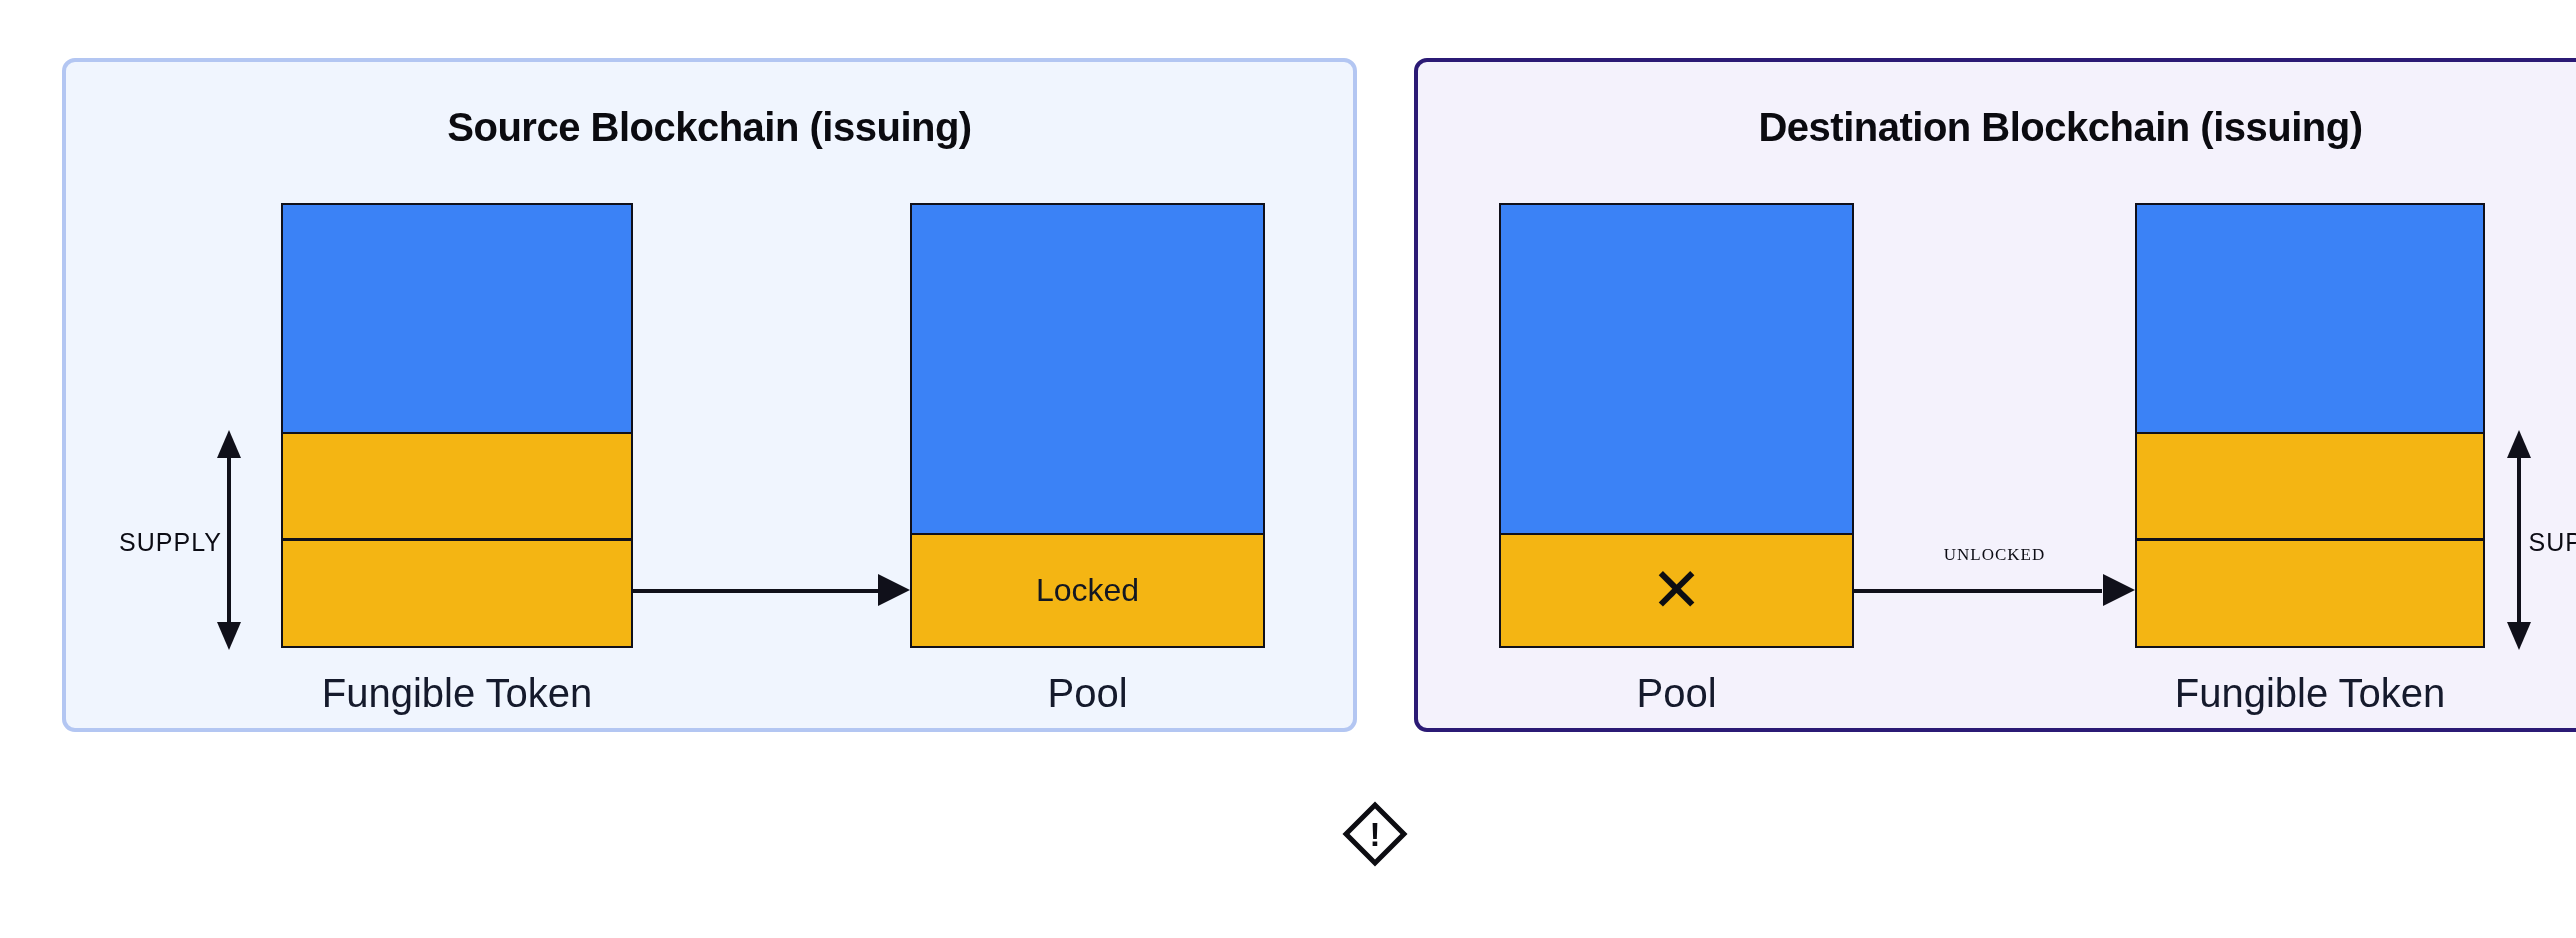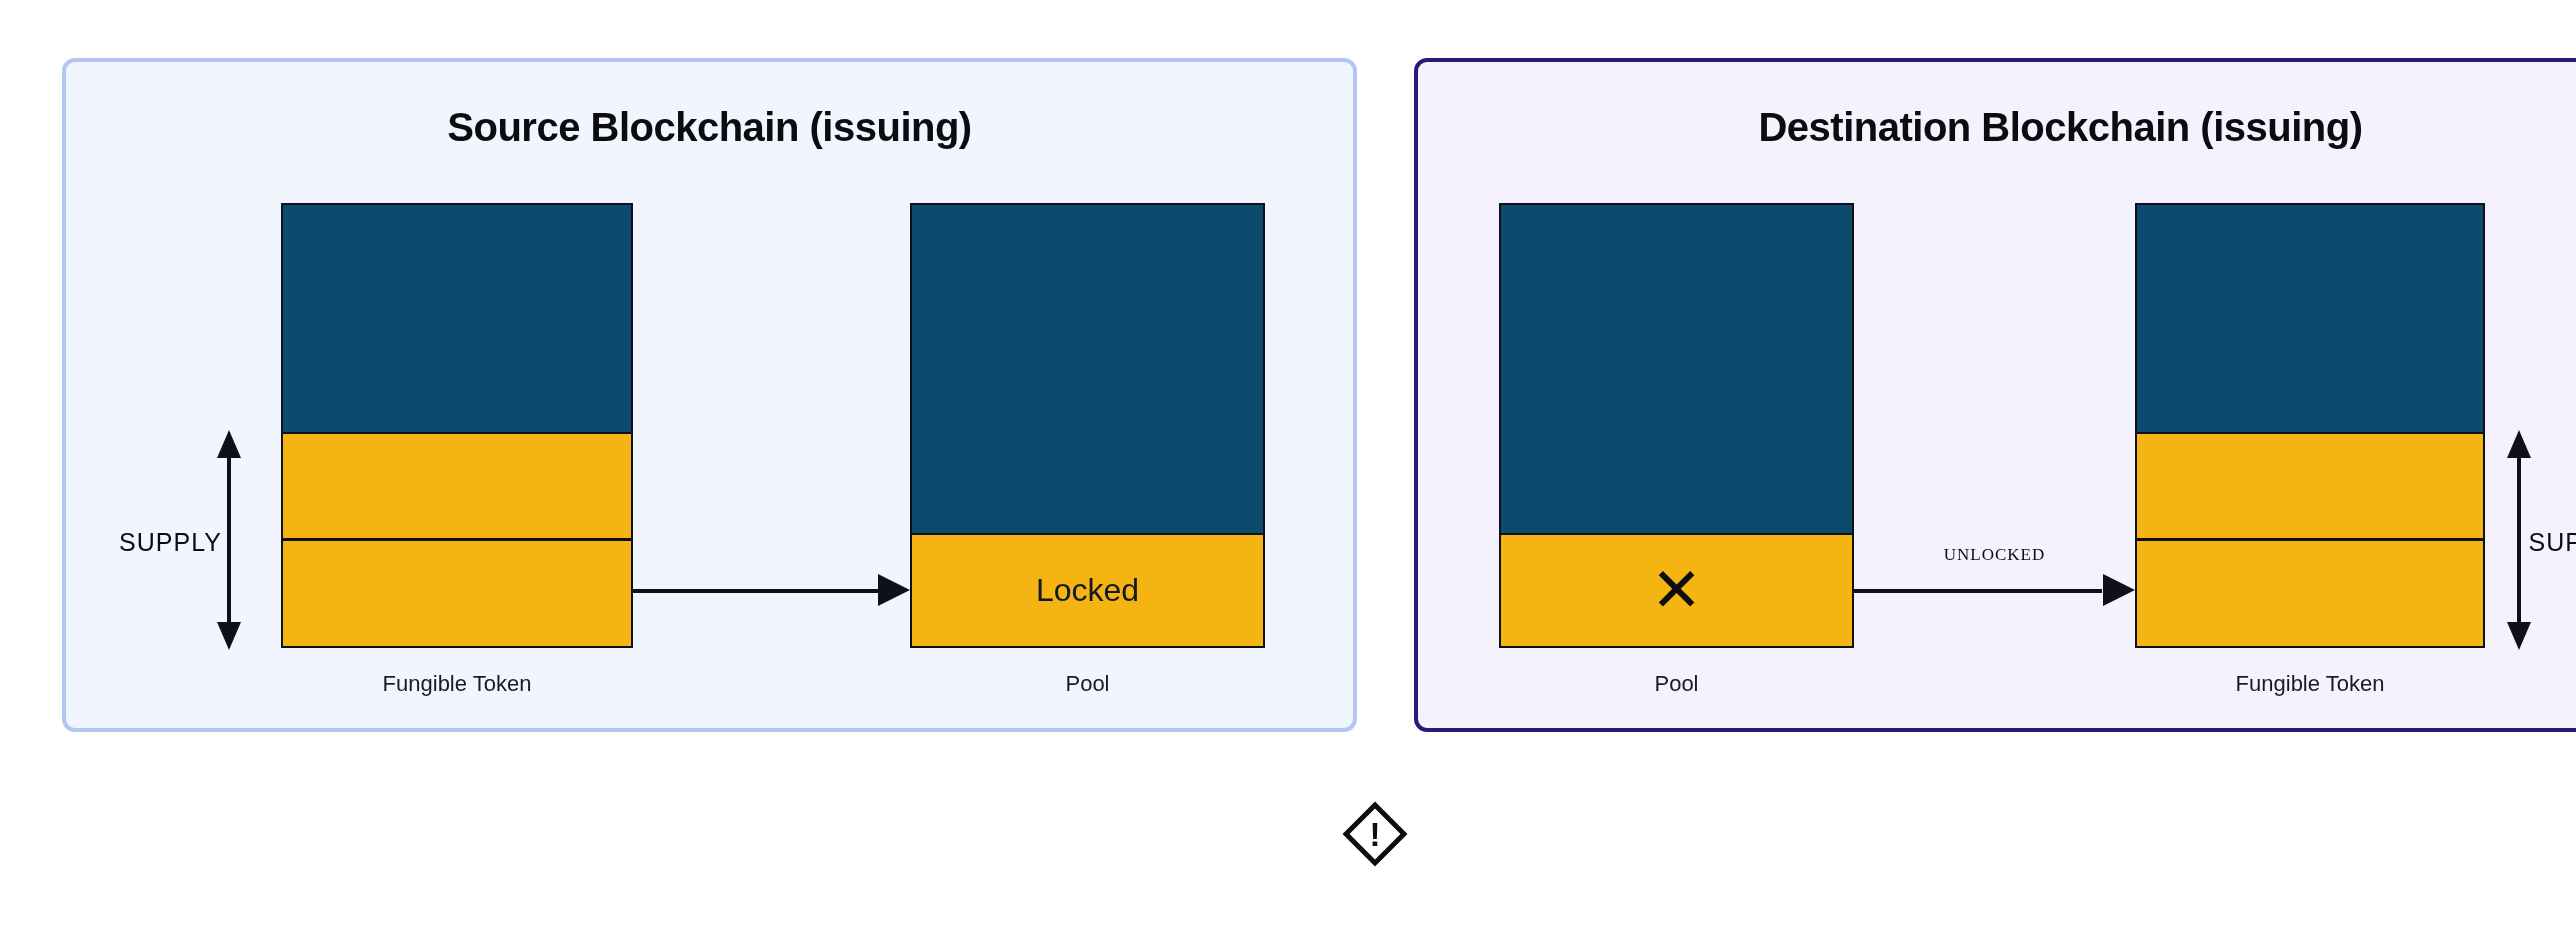--- a/index.html
+++ b/index.html
@@ -16,29 +16,29 @@
   body{font-family:"Liberation Sans","DejaVu Sans",sans-serif;color:var(--ink);}
   .canvas{position:relative;width:2749px;height:938px;background:#ffffff;overflow:hidden;}
 
   .panel{position:absolute;top:58px;height:674px;border-radius:13px;}
   .panel.source{left:62px;width:1295px;background:var(--source-panel-bg);border:4.1px solid var(--source-panel-border);}
   .panel.dest{left:1414px;width:1293px;background:var(--destination-panel-bg);border:4.1px solid var(--destination-panel-border);}
 
   .panel-title{position:absolute;left:0;right:0;top:43px;text-align:center;
     font-size:40px;font-weight:700;letter-spacing:-0.5px;color:#0b0b10;}
 
-  .dbox{position:absolute;top:141px;height:445px;background:#0c4a6e;border:2.6px solid var(--ink);}
+  .dbox{position:absolute;top:141px;height:445px;background:#3b82f6;border:2.6px solid var(--ink);}
   .fill{position:absolute;left:0;right:0;bottom:0;background:var(--token-fill);border-top:2.6px solid var(--ink);}
   .fill.token{top:227px;}
   .fill.locked{top:328px;display:flex;align-items:center;justify-content:center;}
   .divider{position:absolute;left:0;right:0;top:333px;height:2.6px;background:var(--ink);}
   .locked-text{font-size:32px;font-weight:500;color:#131722;}
   .x-mark{font-size:61px;font-weight:900;color:#0d0d12;line-height:1;}
 
-  .box-label{position:absolute;top:609px;text-align:center;font-size:22px;font-weight:500;color:var(--label-ink);}
+  .box-label{position:absolute;top:609px;text-align:center;font-size:40px;font-weight:500;color:var(--label-ink);}
 
   .small-caps-label{position:absolute;text-align:center;font-size:25px;font-weight:500;
     letter-spacing:1px;color:#0c0c14;}
 
   
   .h-arrow-line{position:absolute;top:527px;height:4.1px;background:var(--ink);}
   .h-arrow-head{position:absolute;top:512px;width:0;height:0;
     border-top:16.5px solid transparent;border-bottom:16.5px solid transparent;
     border-left:32px solid var(--ink);}
 

